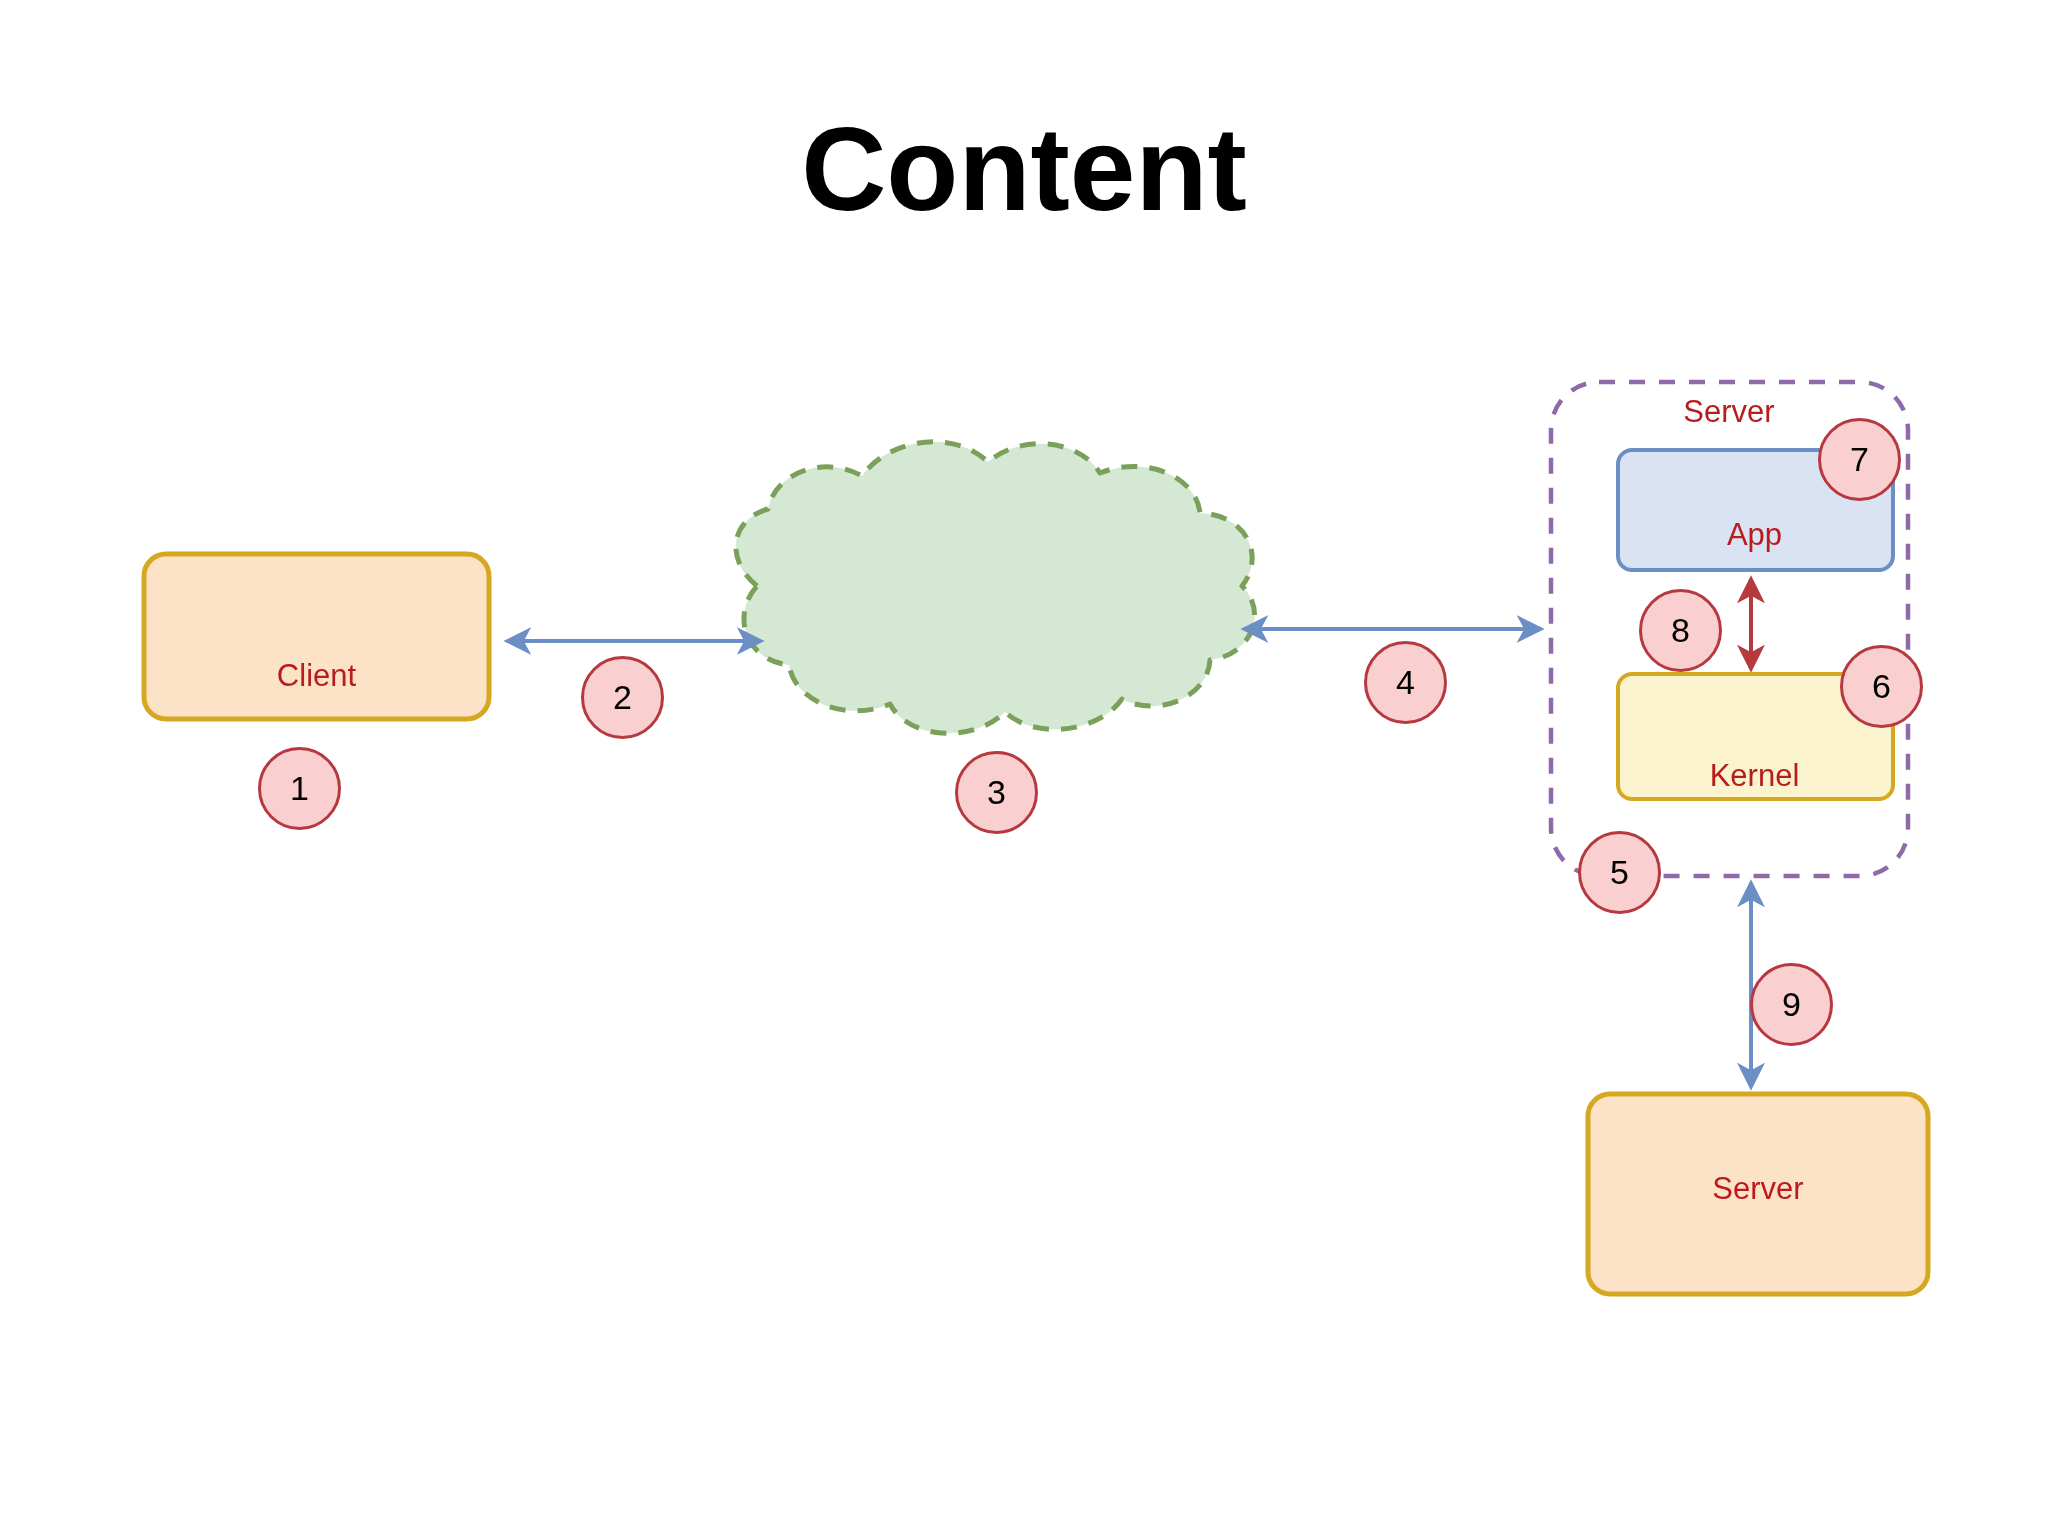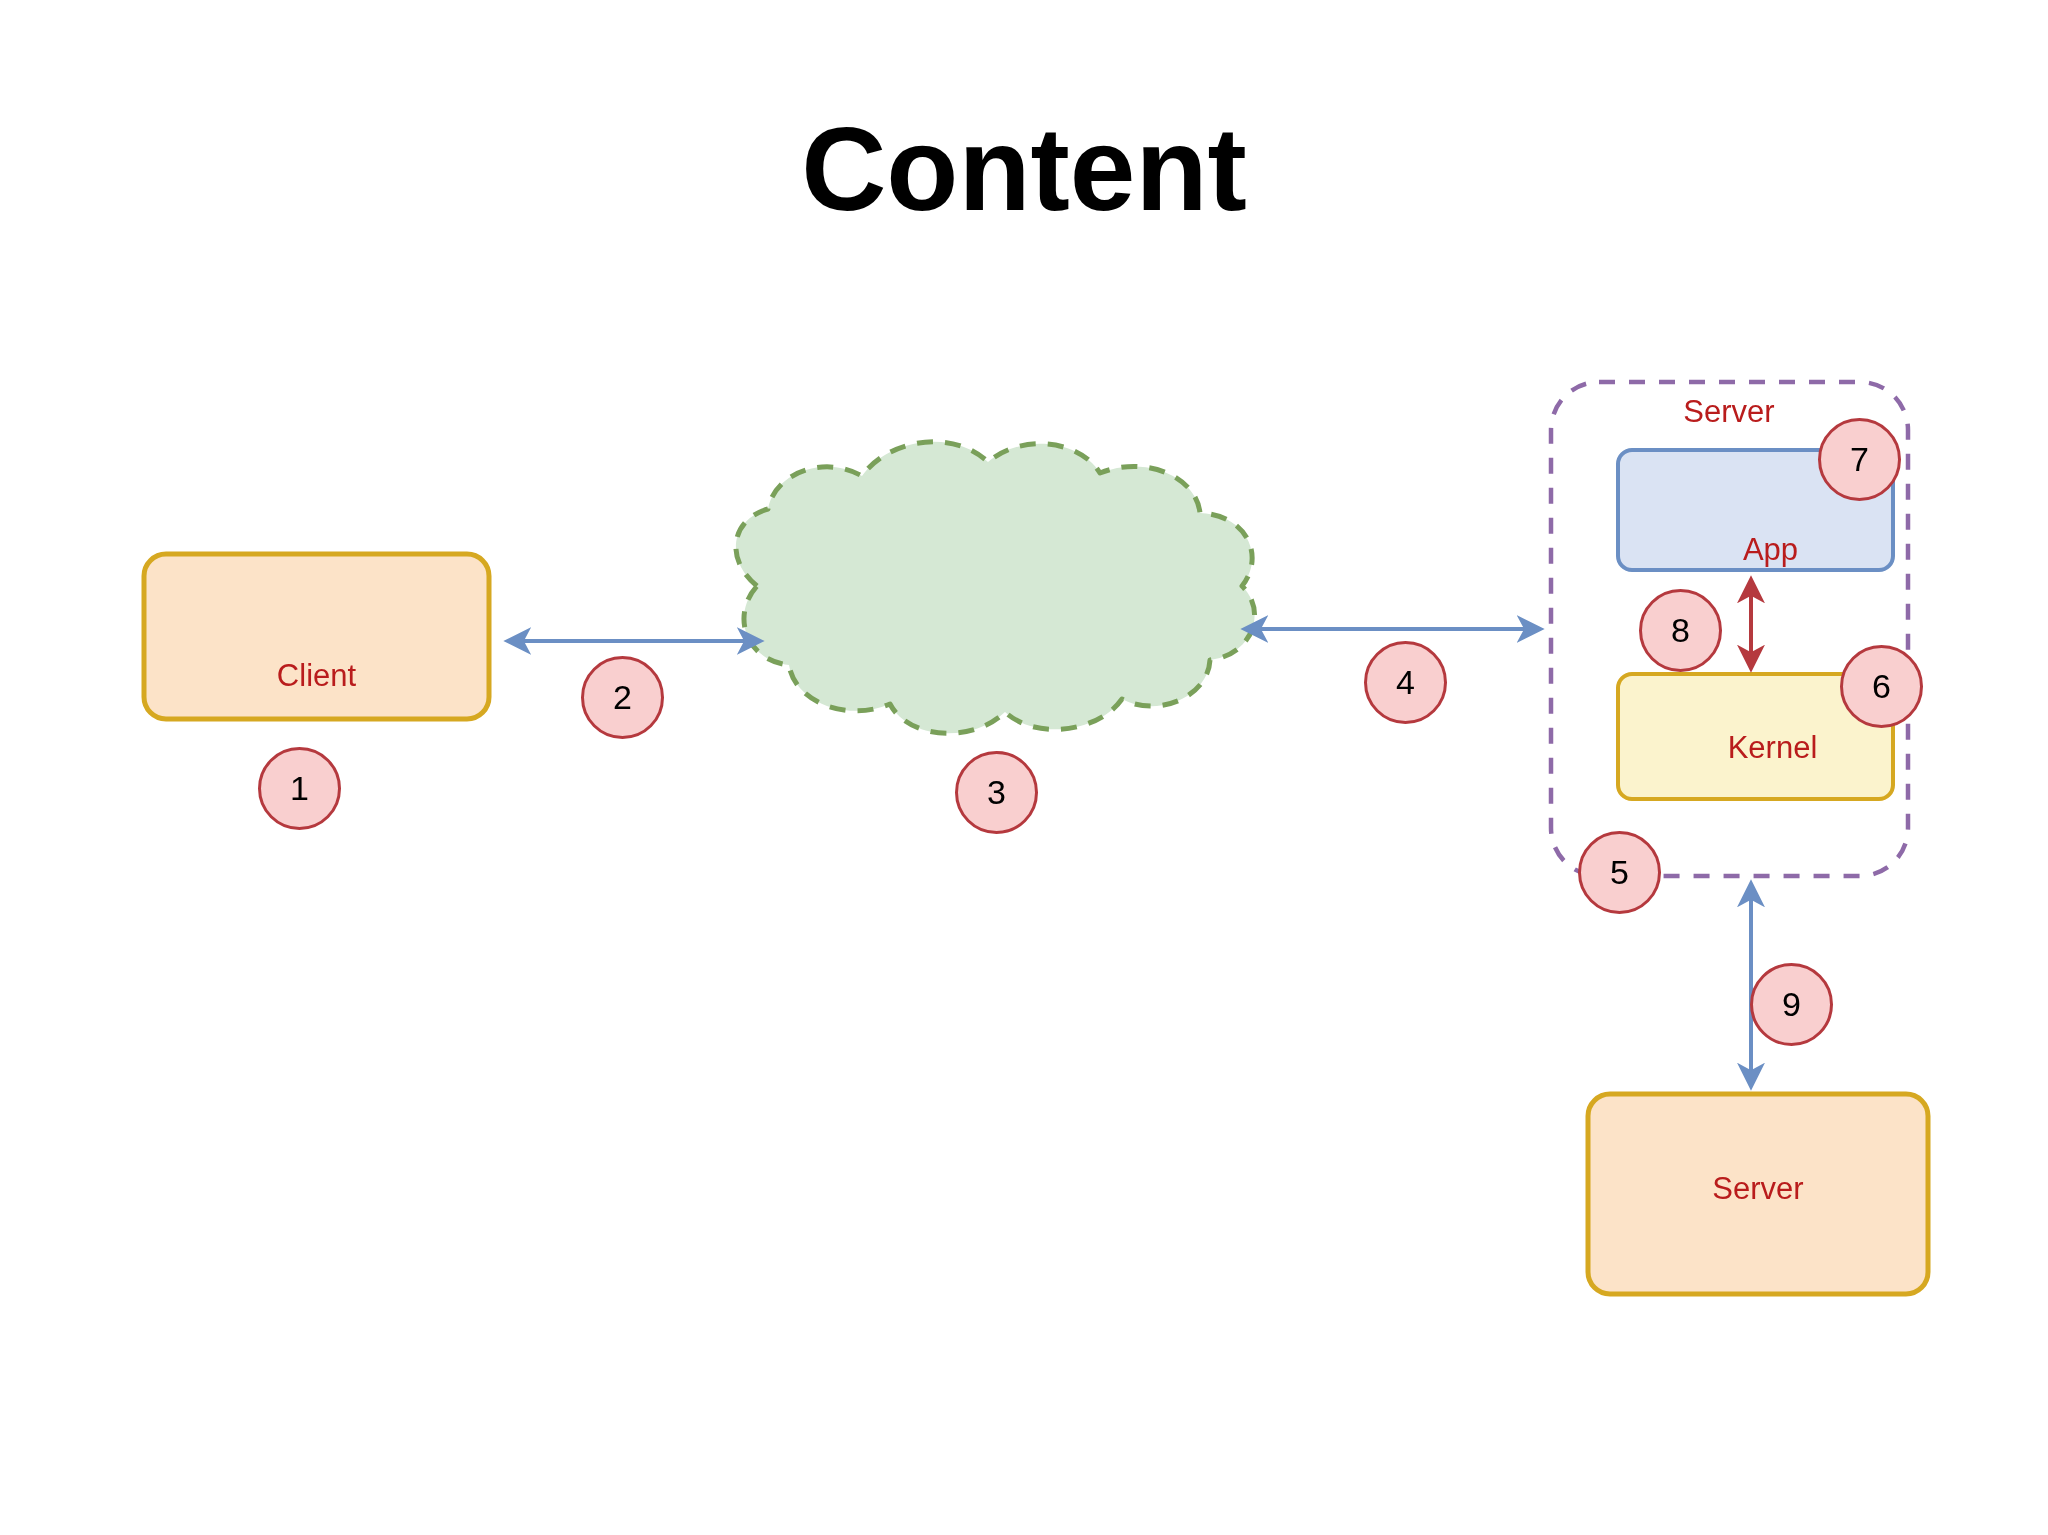--- a/index.html
+++ b/index.html
@@ -51,22 +51,22 @@
     position: absolute;
     text-align: center;
     font-size: 31px;
     line-height: 1.1;
     color: #b91c1c;
     white-space: nowrap;
   }
 
   #label-client  { left: 143px;  top: 620px;  width: 347px; margin-top: 39px; }
   #label-internet{ left: 720px;  top: 618px;  width: 560px; }
-  #label-app     { left: 1617px; top: 533px;  width: 275px; margin-left: 16px; }
-  #label-kernel  { left: 1617px; top: 731px;  width: 275px; padding-left: 18px; }
+  #label-app     { left: 1617px; top: 518px;  width: 275px; }
+  #label-kernel  { left: 1617px; top: 759px;  width: 275px; }
   #label-server-group { left: 1550px; top: 395px; width: 358px; }
   #label-server-box   { left: 1588px; top: 1172px; width: 340px; }
 
   
   .badge {
     position: absolute;
     border-radius: 50%;
     background: #f9cfcf;
     border: 3px solid #b5393e;
     box-sizing: border-box;

